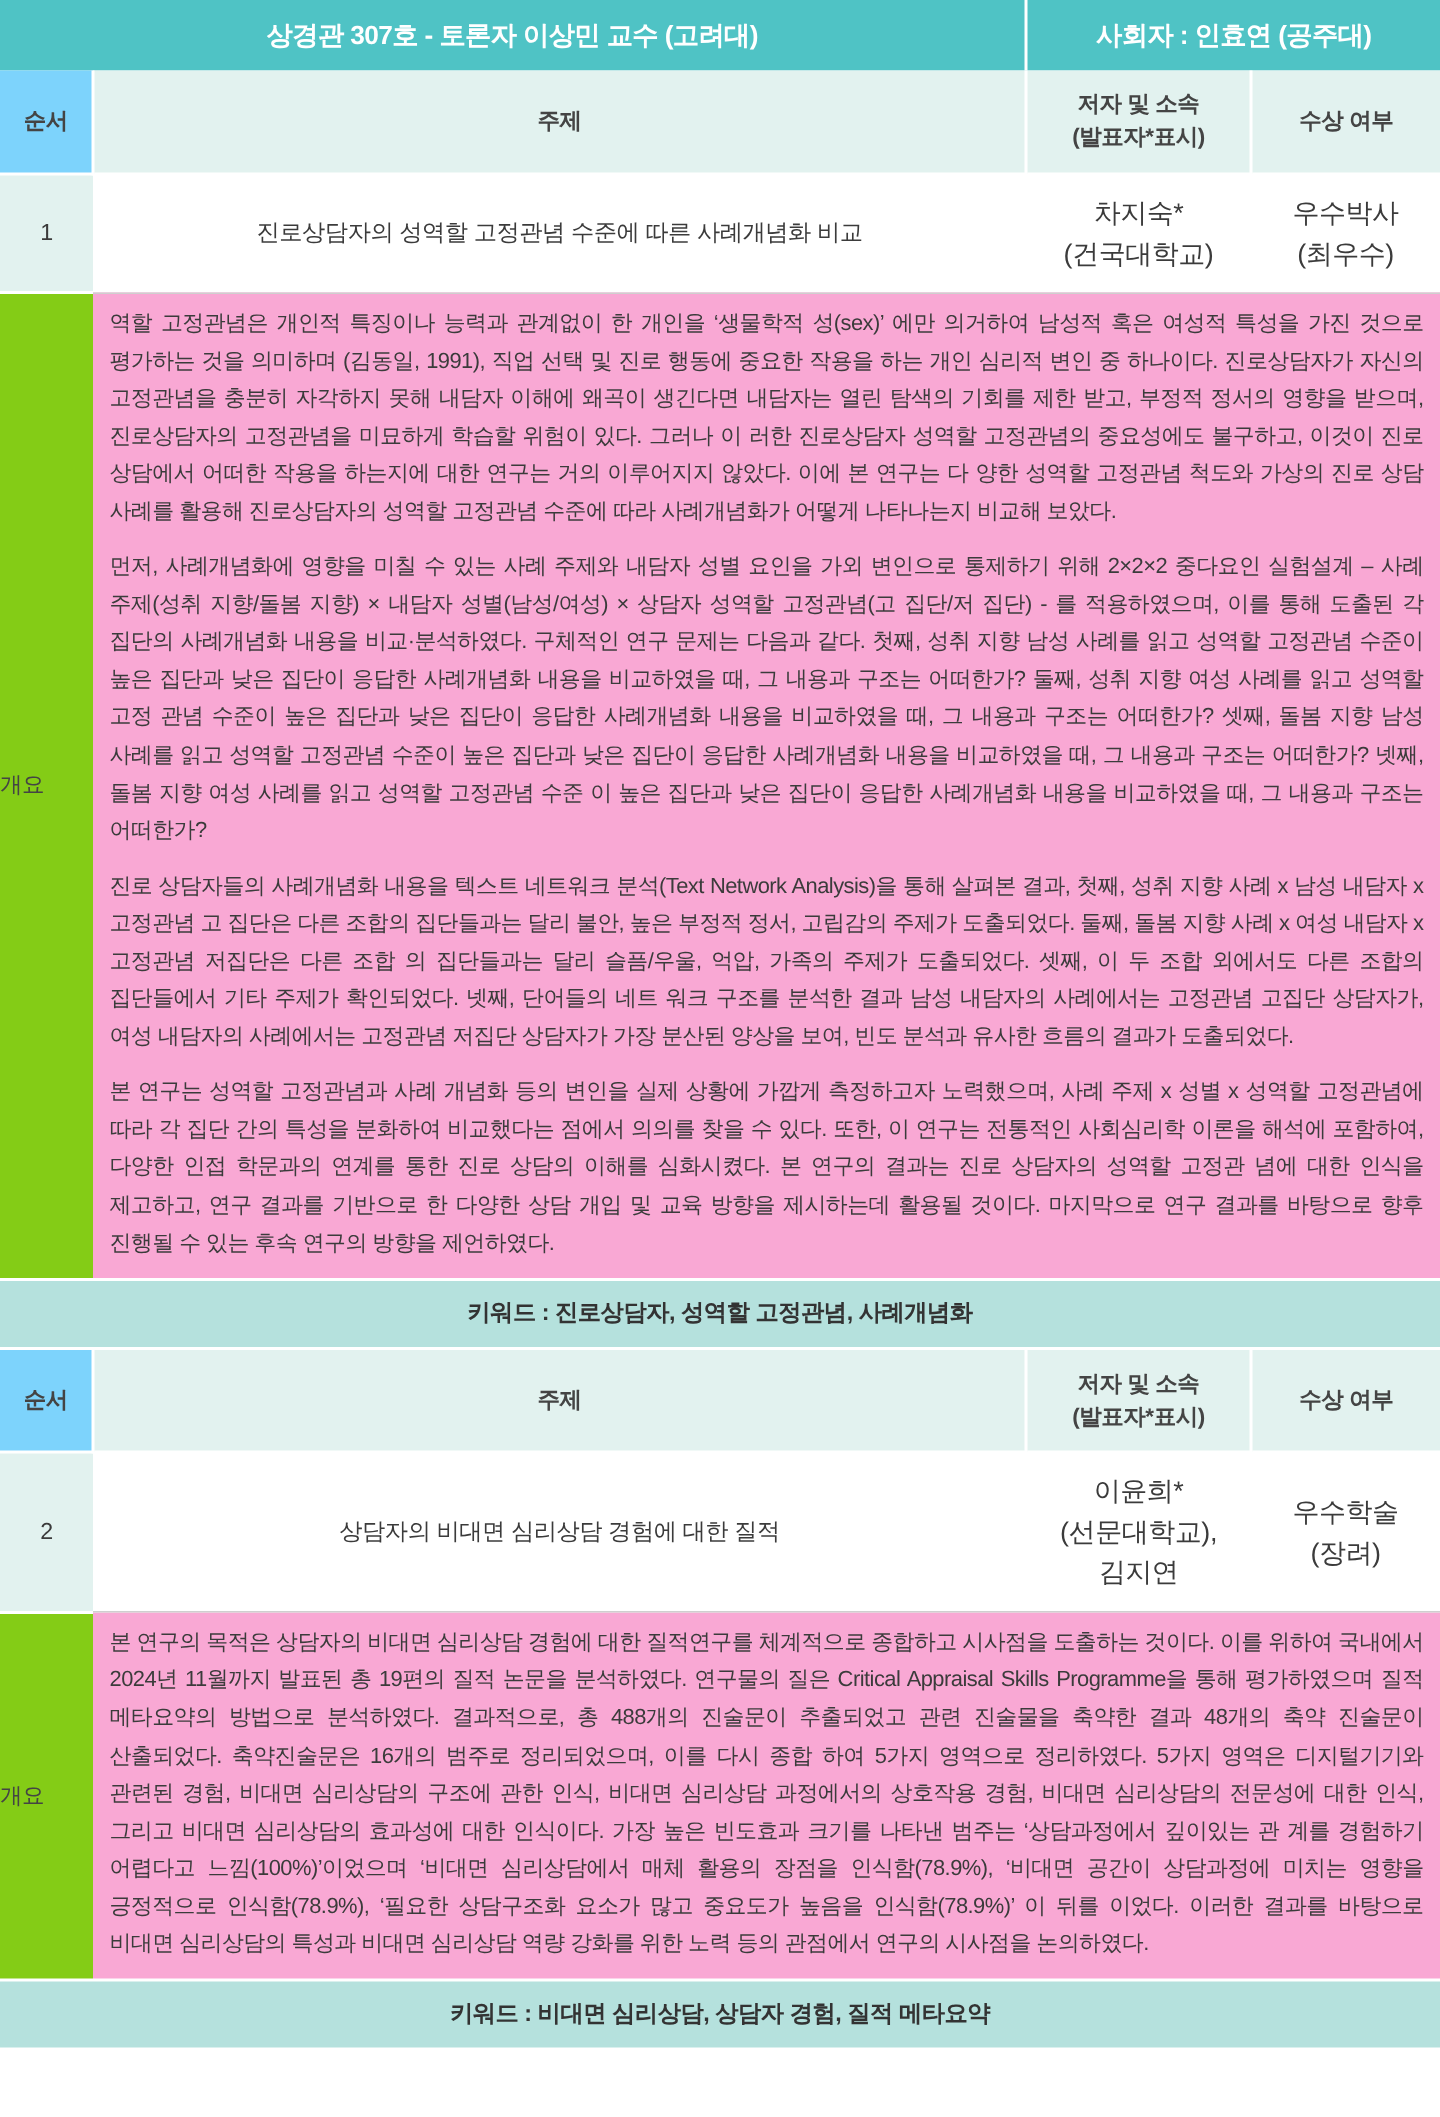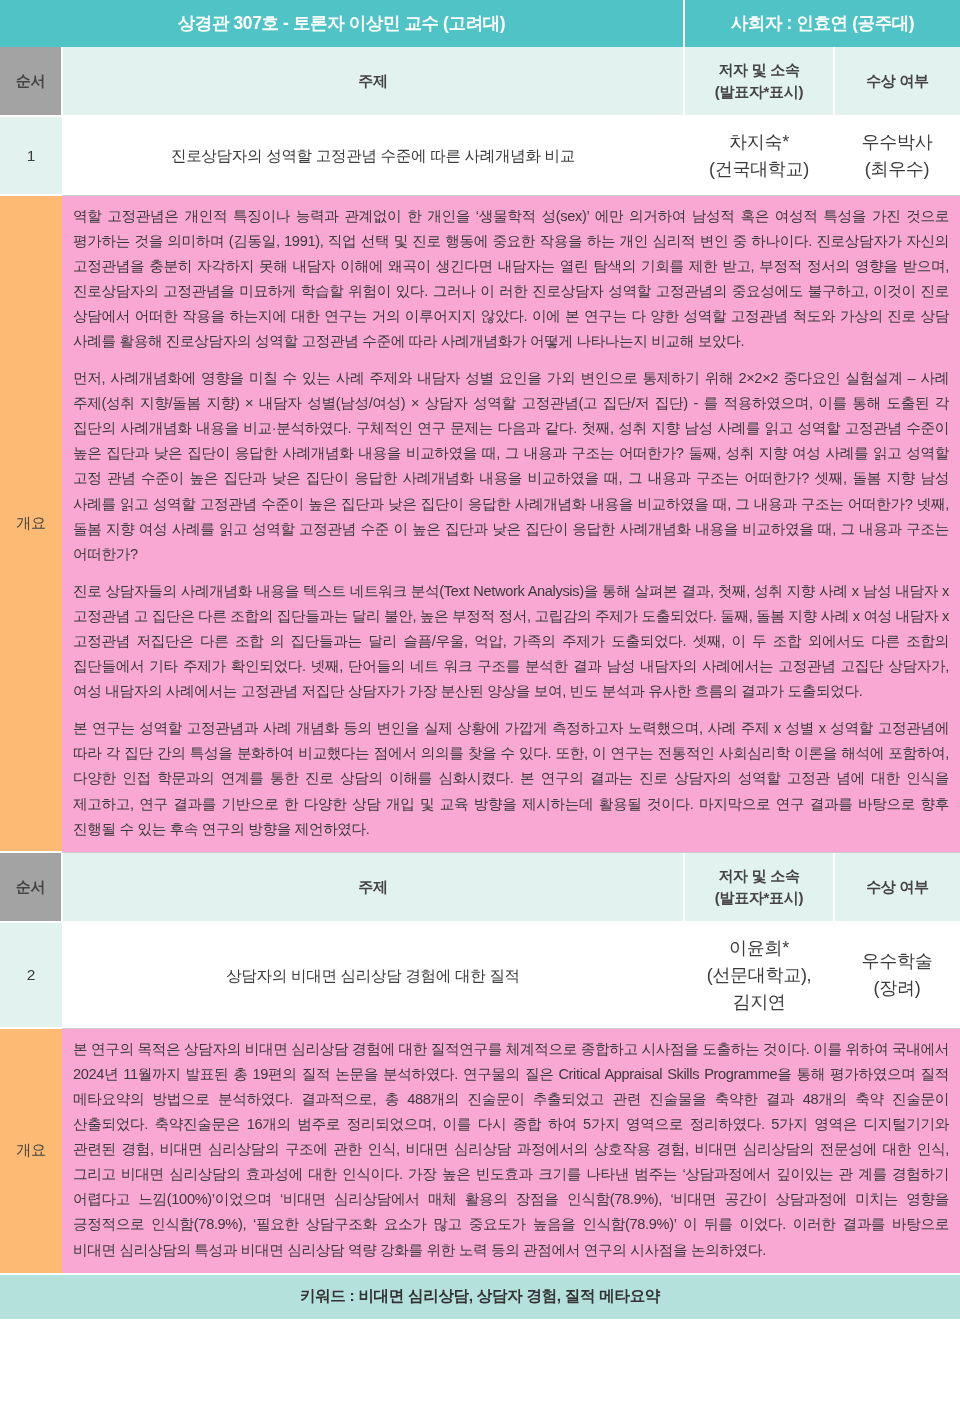--- a/index.html
+++ b/index.html
@@ -53,21 +53,21 @@
     font-size: 15px;
     text-align: center;
     vertical-align: middle;
     padding: 12px 4px;
     letter-spacing: -0.3px;
     border-right: 2px solid #ffffff;
     border-bottom: 2px solid #ffffff;
     line-height: 1.45;
   }
   .colhead:last-child { border-right: none; }
-  .colhead.order { background: #a3a3a3; }
+  .colhead.order { background: #7dd3fc; }
   .colhead .sub { display: block; }
 
   
   .cell {
     background: #ffffff;
     font-size: 18px;
     text-align: center;
     vertical-align: middle;
     padding: 12px 6px;
     letter-spacing: -0.3px;
@@ -79,23 +79,23 @@
     border-bottom: 2px solid #ffffff;
     font-size: 15.5px;
   }
   .cell.topic {
     font-size: 15.5px;
   }
   .cell .line { display: block; }
 
   
   .abs-label {
-    background: #fdba74;
+    background: #84cc16;
     width: 62px;
-    text-align: center;
+    text-align: left;
     vertical-align: middle;
     font-size: 15px;
     color: #444444;
     padding: 0;
     border-bottom: 2px solid #ffffff;
     letter-spacing: -0.3px;
   }
   .abs-body {
     background: #f9a8d4;
     padding: 8px 11px 10px 11px;
@@ -181,20 +181,23 @@
       <tr>
         <td class="abs-label">개요</td>
         <td class="abs-body" colspan="3">
           <p>역할 고정관념은 개인적 특징이나 능력과 관계없이 한 개인을 ‘생물학적 성(sex)’ 에만 의거하여 남성적 혹은 여성적 특성을 가진 것으로 평가하는 것을 의미하며 (김동일, 1991), 직업 선택 및 진로 행동에 중요한 작용을 하는 개인 심리적 변인 중 하나이다. 진로상담자가 자신의 고정관념을 충분히 자각하지 못해 내담자 이해에 왜곡이 생긴다면 내담자는 열린 탐색의 기회를 제한 받고, 부정적 정서의 영향을 받으며, 진로상담자의 고정관념을 미묘하게 학습할 위험이 있다. 그러나 이 러한 진로상담자 성역할 고정관념의 중요성에도 불구하고, 이것이 진로 상담에서 어떠한 작용을 하는지에 대한 연구는 거의 이루어지지 않았다. 이에 본 연구는 다 양한 성역할 고정관념 척도와 가상의 진로 상담 사례를 활용해 진로상담자의 성역할 고정관념 수준에 따라 사례개념화가 어떻게 나타나는지 비교해 보았다.</p>
           <p>먼저, 사례개념화에 영향을 미칠 수 있는 사례 주제와 내담자 성별 요인을 가외 변인으로 통제하기 위해 2×2×2 중다요인 실험설계 – 사례 주제(성취 지향/돌봄 지향) × 내담자 성별(남성/여성) × 상담자 성역할 고정관념(고 집단/저 집단) - 를 적용하였으며, 이를 통해 도출된 각 집단의 사례개념화 내용을 비교·분석하였다. 구체적인 연구 문제는 다음과 같다. 첫째, 성취 지향 남성 사례를 읽고 성역할 고정관념 수준이 높은 집단과 낮은 집단이 응답한 사례개념화 내용을 비교하였을 때, 그 내용과 구조는 어떠한가? 둘째, 성취 지향 여성 사례를 읽고 성역할 고정 관념 수준이 높은 집단과 낮은 집단이 응답한 사례개념화 내용을 비교하였을 때, 그 내용과 구조는 어떠한가? 셋째, 돌봄 지향 남성 사례를 읽고 성역할 고정관념 수준이 높은 집단과 낮은 집단이 응답한 사례개념화 내용을 비교하였을 때, 그 내용과 구조는 어떠한가? 넷째, 돌봄 지향 여성 사례를 읽고 성역할 고정관념 수준 이 높은 집단과 낮은 집단이 응답한 사례개념화 내용을 비교하였을 때, 그 내용과 구조는 어떠한가?</p>
           <p>진로 상담자들의 사례개념화 내용을 텍스트 네트워크 분석(Text Network Analysis)을 통해 살펴본 결과, 첫째, 성취 지향 사례 x 남성 내담자 x 고정관념 고 집단은 다른 조합의 집단들과는 달리 불안, 높은 부정적 정서, 고립감의 주제가 도출되었다. 둘째, 돌봄 지향 사례 x 여성 내담자 x 고정관념 저집단은 다른 조합 의 집단들과는 달리 슬픔/우울, 억압, 가족의 주제가 도출되었다. 셋째, 이 두 조합 외에서도 다른 조합의 집단들에서 기타 주제가 확인되었다. 넷째, 단어들의 네트 워크 구조를 분석한 결과 남성 내담자의 사례에서는 고정관념 고집단 상담자가, 여성 내담자의 사례에서는 고정관념 저집단 상담자가 가장 분산된 양상을 보여, 빈도 분석과 유사한 흐름의 결과가 도출되었다.</p>
           <p>본 연구는 성역할 고정관념과 사례 개념화 등의 변인을 실제 상황에 가깝게 측정하고자 노력했으며, 사례 주제 x 성별 x 성역할 고정관념에 따라 각 집단 간의 특성을 분화하여 비교했다는 점에서 의의를 찾을 수 있다. 또한, 이 연구는 전통적인 사회심리학 이론을 해석에 포함하여, 다양한 인접 학문과의 연계를 통한 진로 상담의 이해를 심화시켰다. 본 연구의 결과는 진로 상담자의 성역할 고정관 념에 대한 인식을 제고하고, 연구 결과를 기반으로 한 다양한 상담 개입 및 교육 방향을 제시하는데 활용될 것이다. 마지막으로 연구 결과를 바탕으로 향후 진행될 수 있는 후속 연구의 방향을 제언하였다.</p>
         </td>
       </tr>
 
+      <tr>
+        <td class="keyword" colspan="4">키워드 : 진로상담자, 성역할 고정관념, 사례개념화</td>
+      </tr>
     </tbody>
   </table>
 
   <table class="prog">
     <colgroup>
       <col class="c-order">
         <col class="c-topic">
         <col class="c-author">
         <col class="c-award">
     </colgroup>

